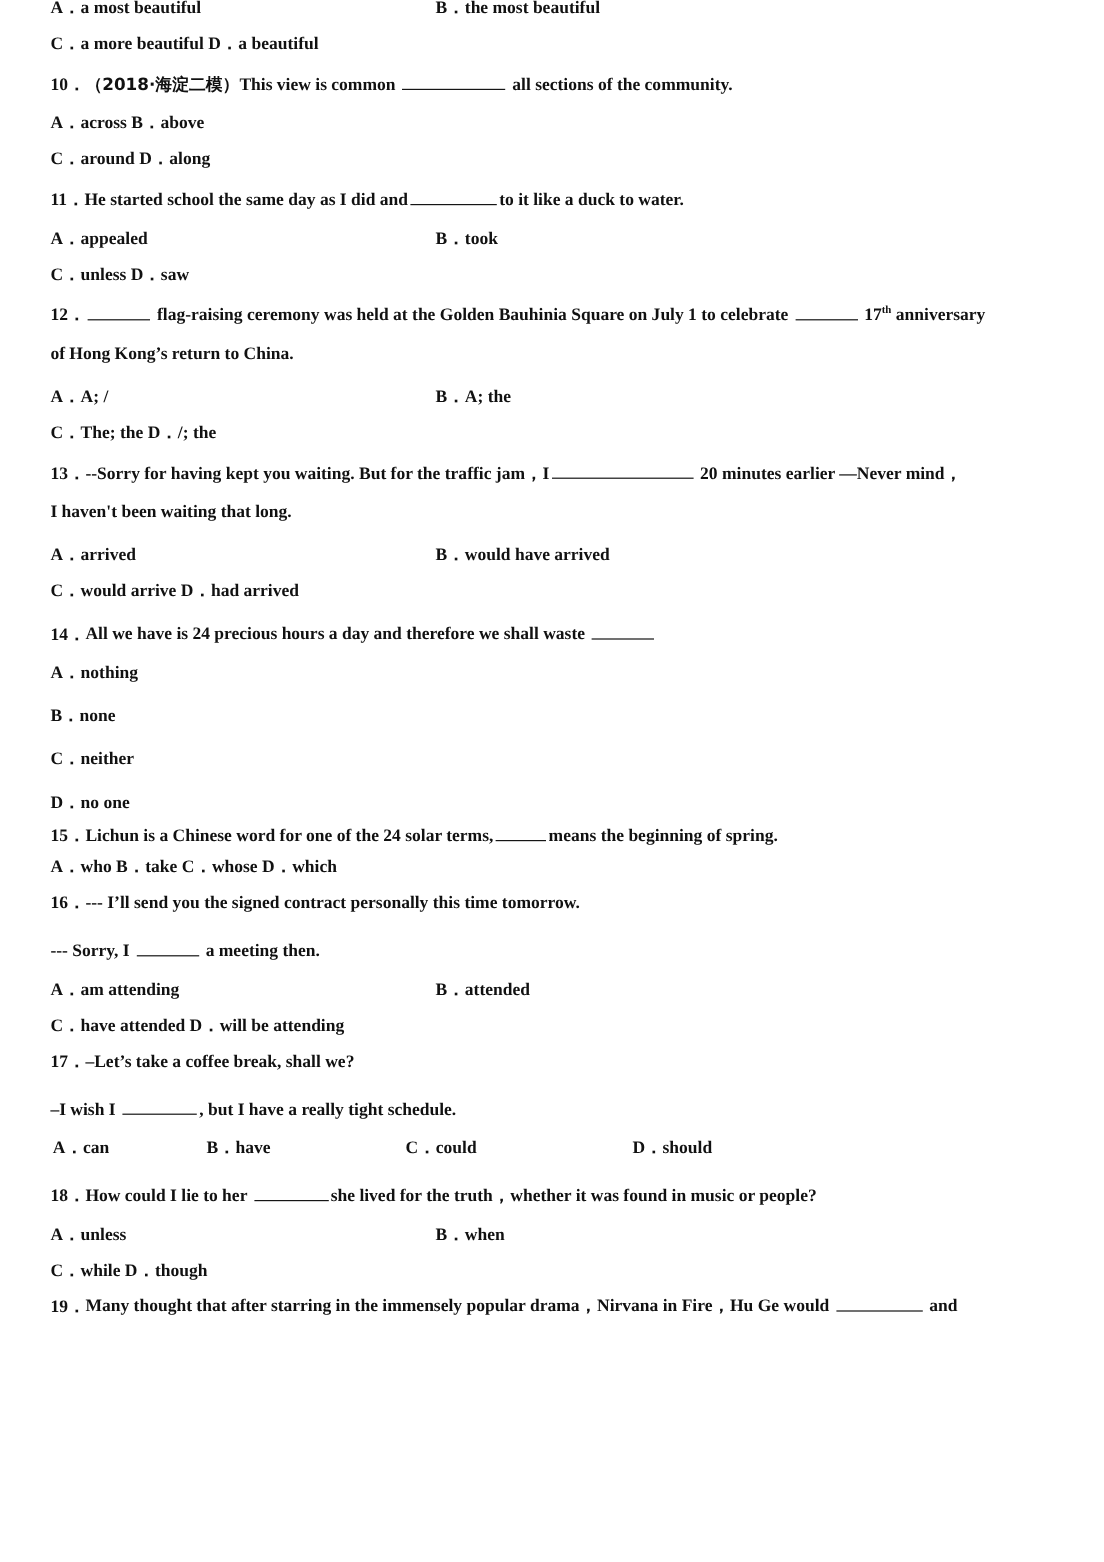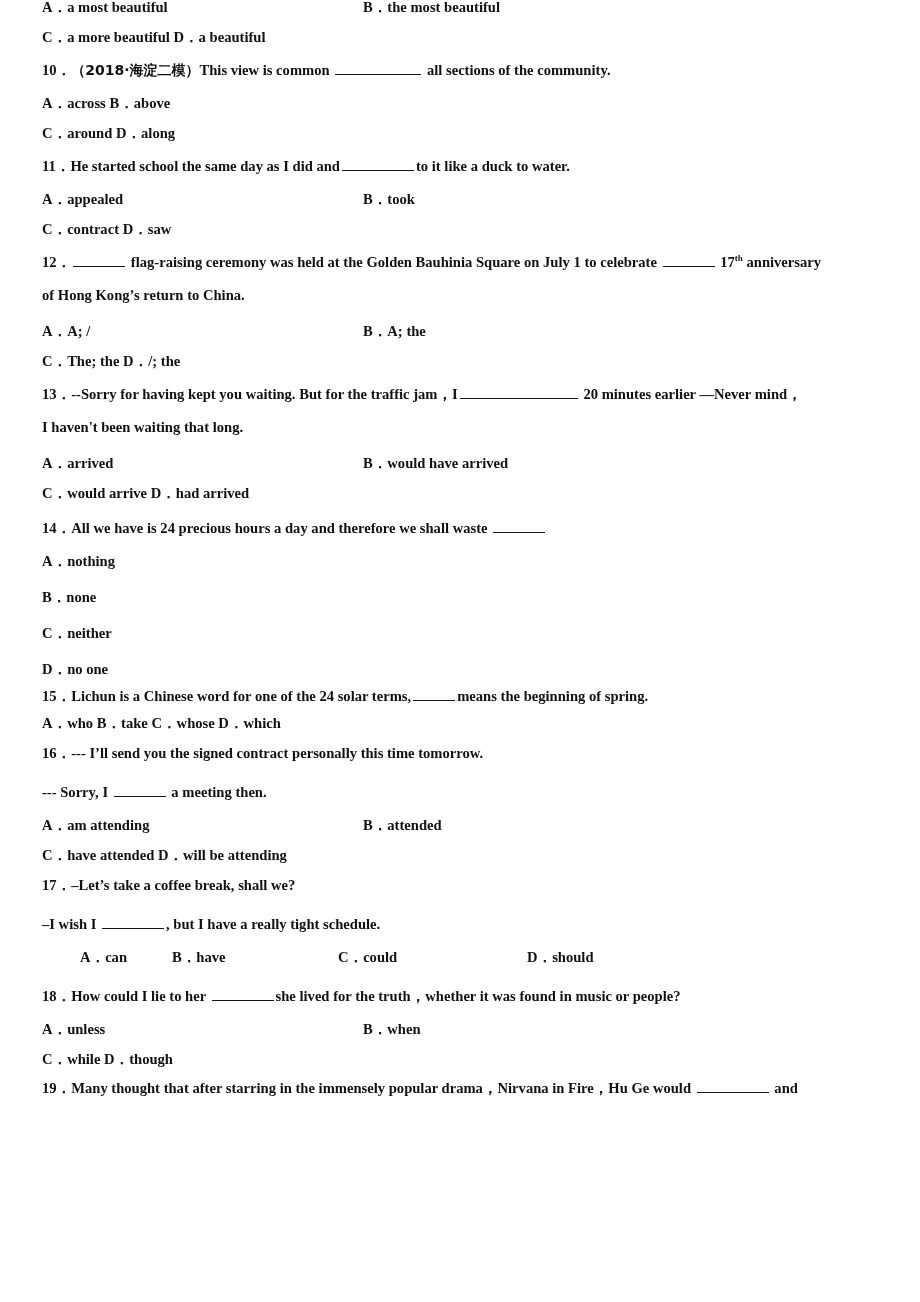--- a/index.html
+++ b/index.html
@@ -32,21 +32,21 @@
     font-weight: bold;
     font-size: 14.6px;
     line-height: 1;
     white-space: nowrap;
   }
 
   .colA { position: absolute; left: 42px; }
   .colB { position: absolute; left: 363px; }
 
   
-  .c1 { position: absolute; left: 44px; margin-left: 36px; }
+  .c1 { position: absolute; left: 44px; }
   .c2 { position: absolute; left: 172px; }
   .c3 { position: absolute; left: 338px; }
   .c4 { position: absolute; left: 527px; }
 
   .num {
     display: inline-block;
   }
   .blank {
     display: inline-block;
     border-bottom: 1.6px solid #151515;
@@ -83,21 +83,21 @@
       </div>
       <div class="row" style="top: 30px;">C．a more beautiful    D．a beautiful</div>
       <div class="row" style="top: 60px;"><span class="num">10．</span><span class="cn">（2018·海淀二模）</span>This view is common <span class="blank b-xl"></span> all sections of the community.</div>
       <div class="row" style="top: 96px;">A．across     B．above</div>
       <div class="row" style="top: 126px;">C．around     D．along</div>
       <div class="row" style="top: 156px;"><span class="num">11．</span>He started school the same day as I did and<span class="blank b-lg"></span>to it like a duck to water.</div>
       <div class="row" style="top: 192px; left: 0px; width: 880px;">
         <span class="colA" style="position: absolute;">A．appealed</span>
         <span class="colB" style="position: absolute;">B．took</span>
       </div>
-      <div class="row" style="top: 222px;">C．contract   D．saw</div>
+      <div class="row" style="top: 222px;">C．unless   D．saw</div>
       <div class="row" style="top: 252px;"><span class="num">12．</span><span class="blank b-sm"></span> flag-raising ceremony was held at the Golden Bauhinia Square on July 1 to celebrate <span class="blank b-sm"></span><span> 17</span><sup>th</sup> anniversary</div>
       <div class="row" style="top: 288px;">of Hong Kong’s return to China.</div>
       <div class="row" style="top: 324px; left: 0px; width: 880px;">
         <span class="colA" style="position: absolute;">A．A; /</span>
         <span class="colB" style="position: absolute;">B．A; the</span>
       </div>
       <div class="row" style="top: 354px;">C．The; the  D．/; the</div>
       <div class="row" style="top: 384px;"><span class="num">13．</span>--Sorry for having kept you waiting. But for the traffic jam，I<span class="blank b-xxl"></span> 20 minutes earlier —Never mind，</div>
       <div class="row" style="top: 420px; text-align: center;">I haven't been waiting that long.</div>
       <div class="row" style="top: 456px; left: 0px; width: 880px;">

